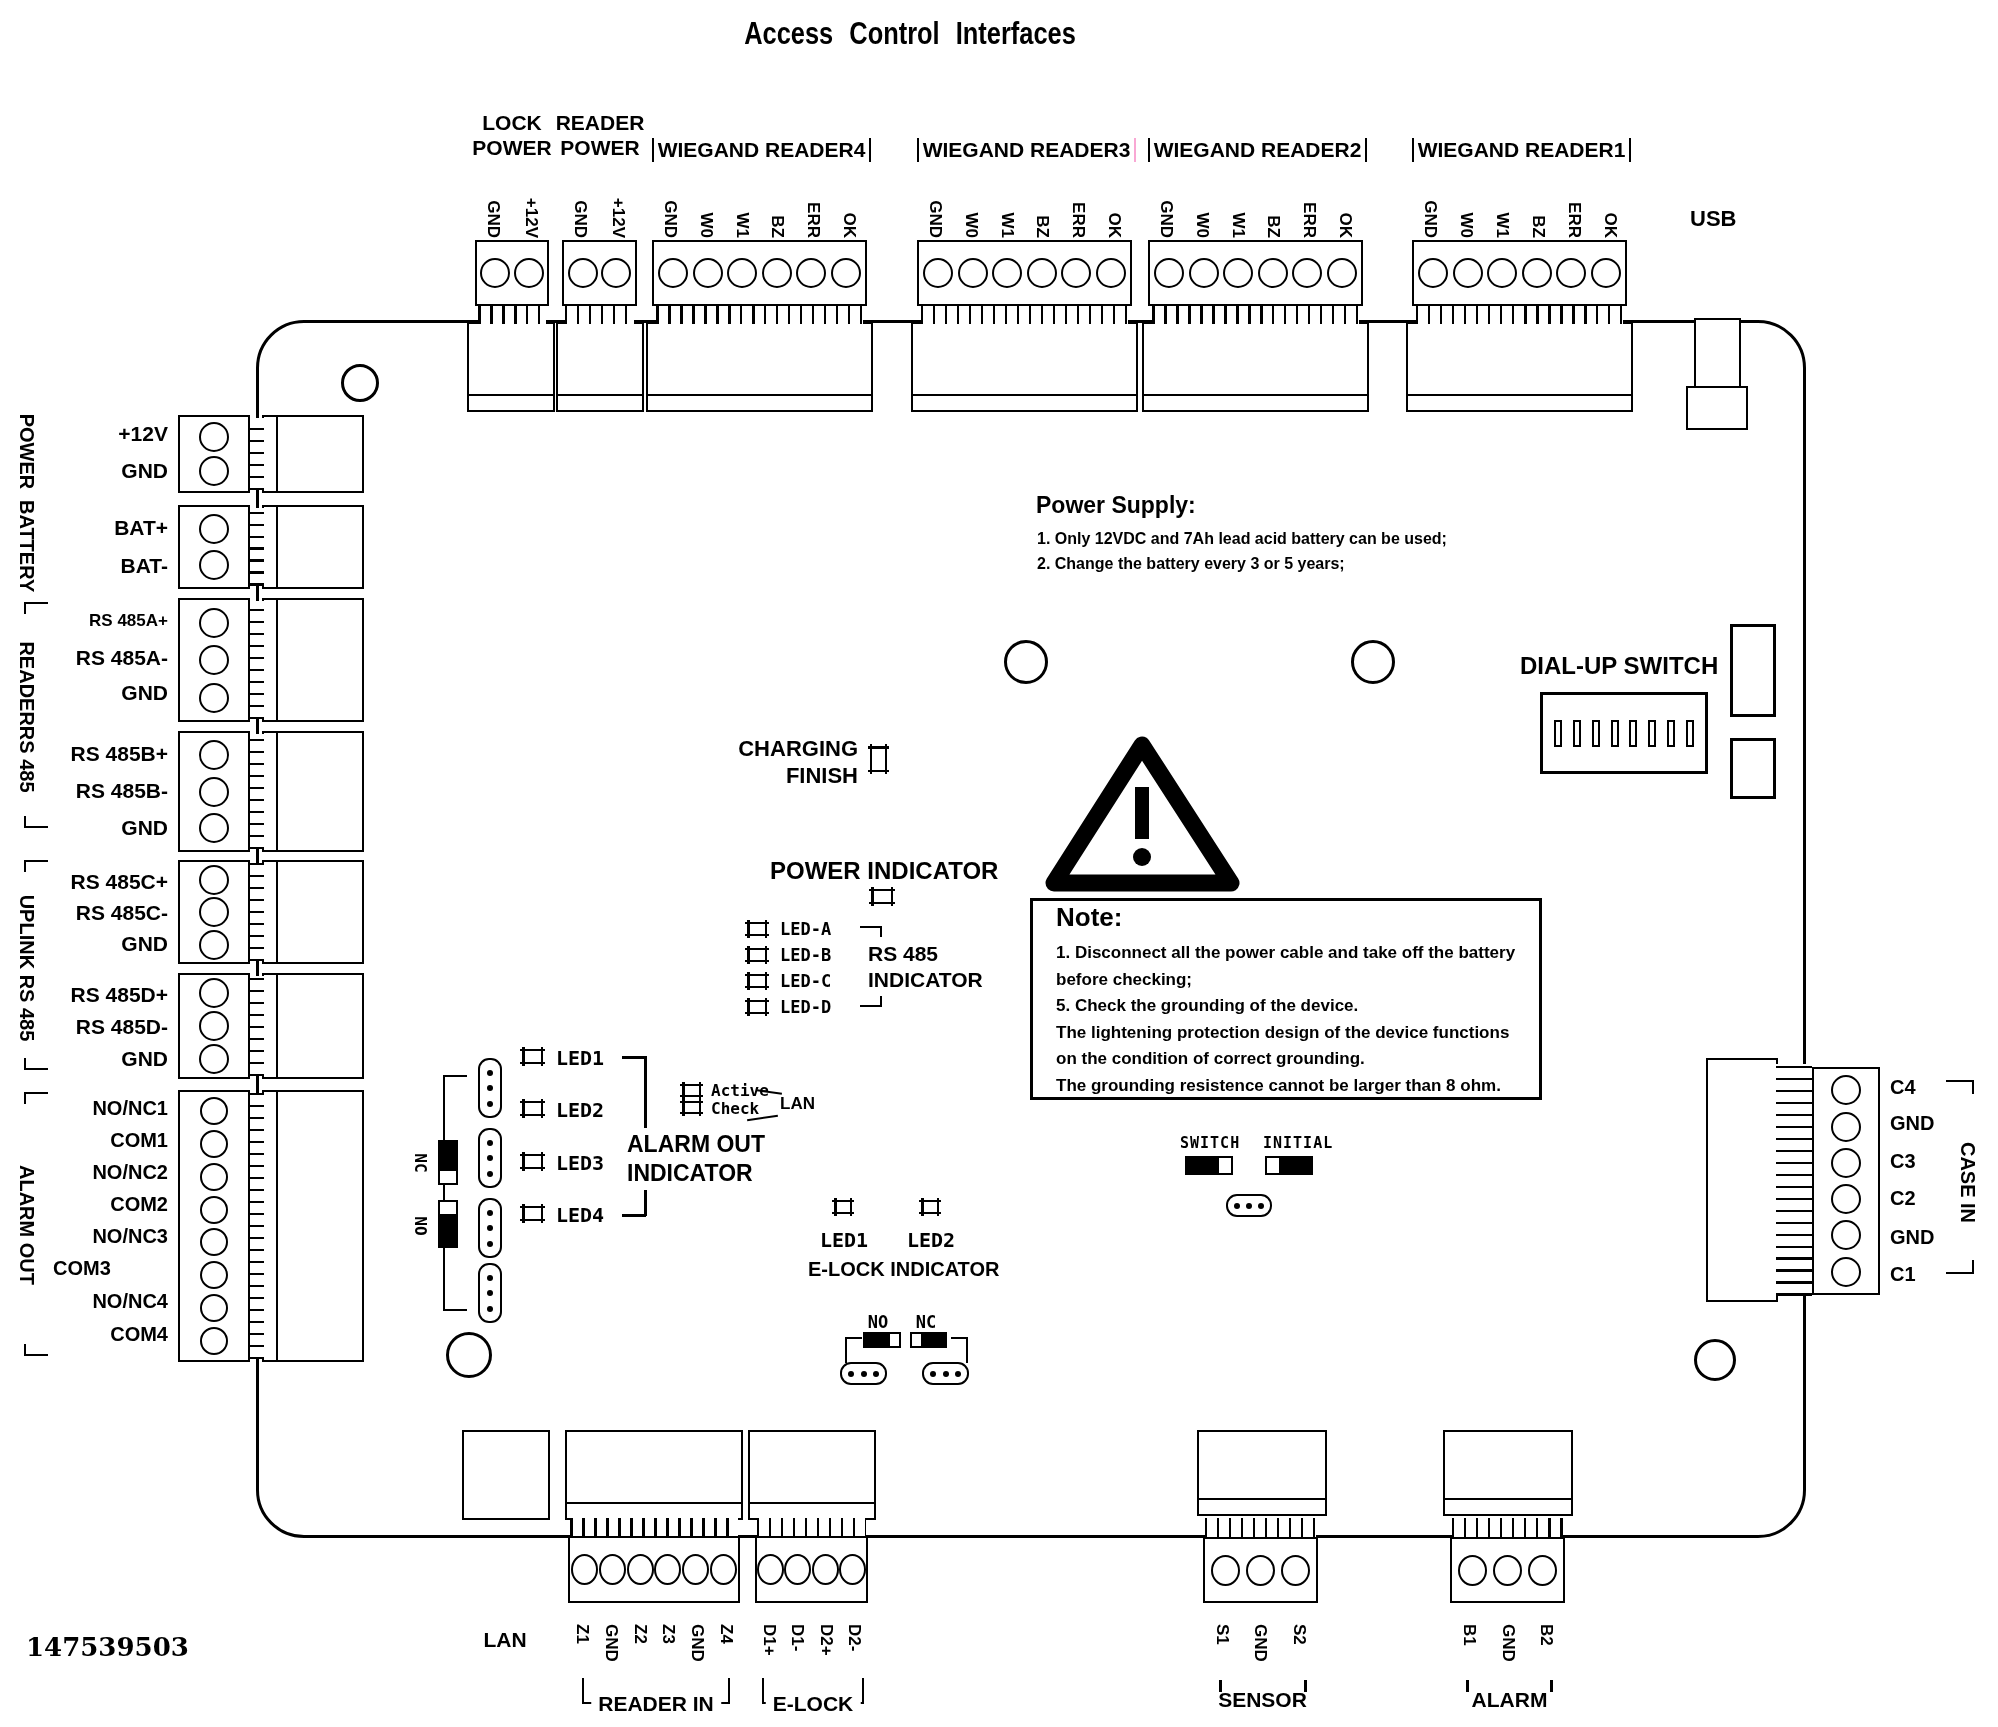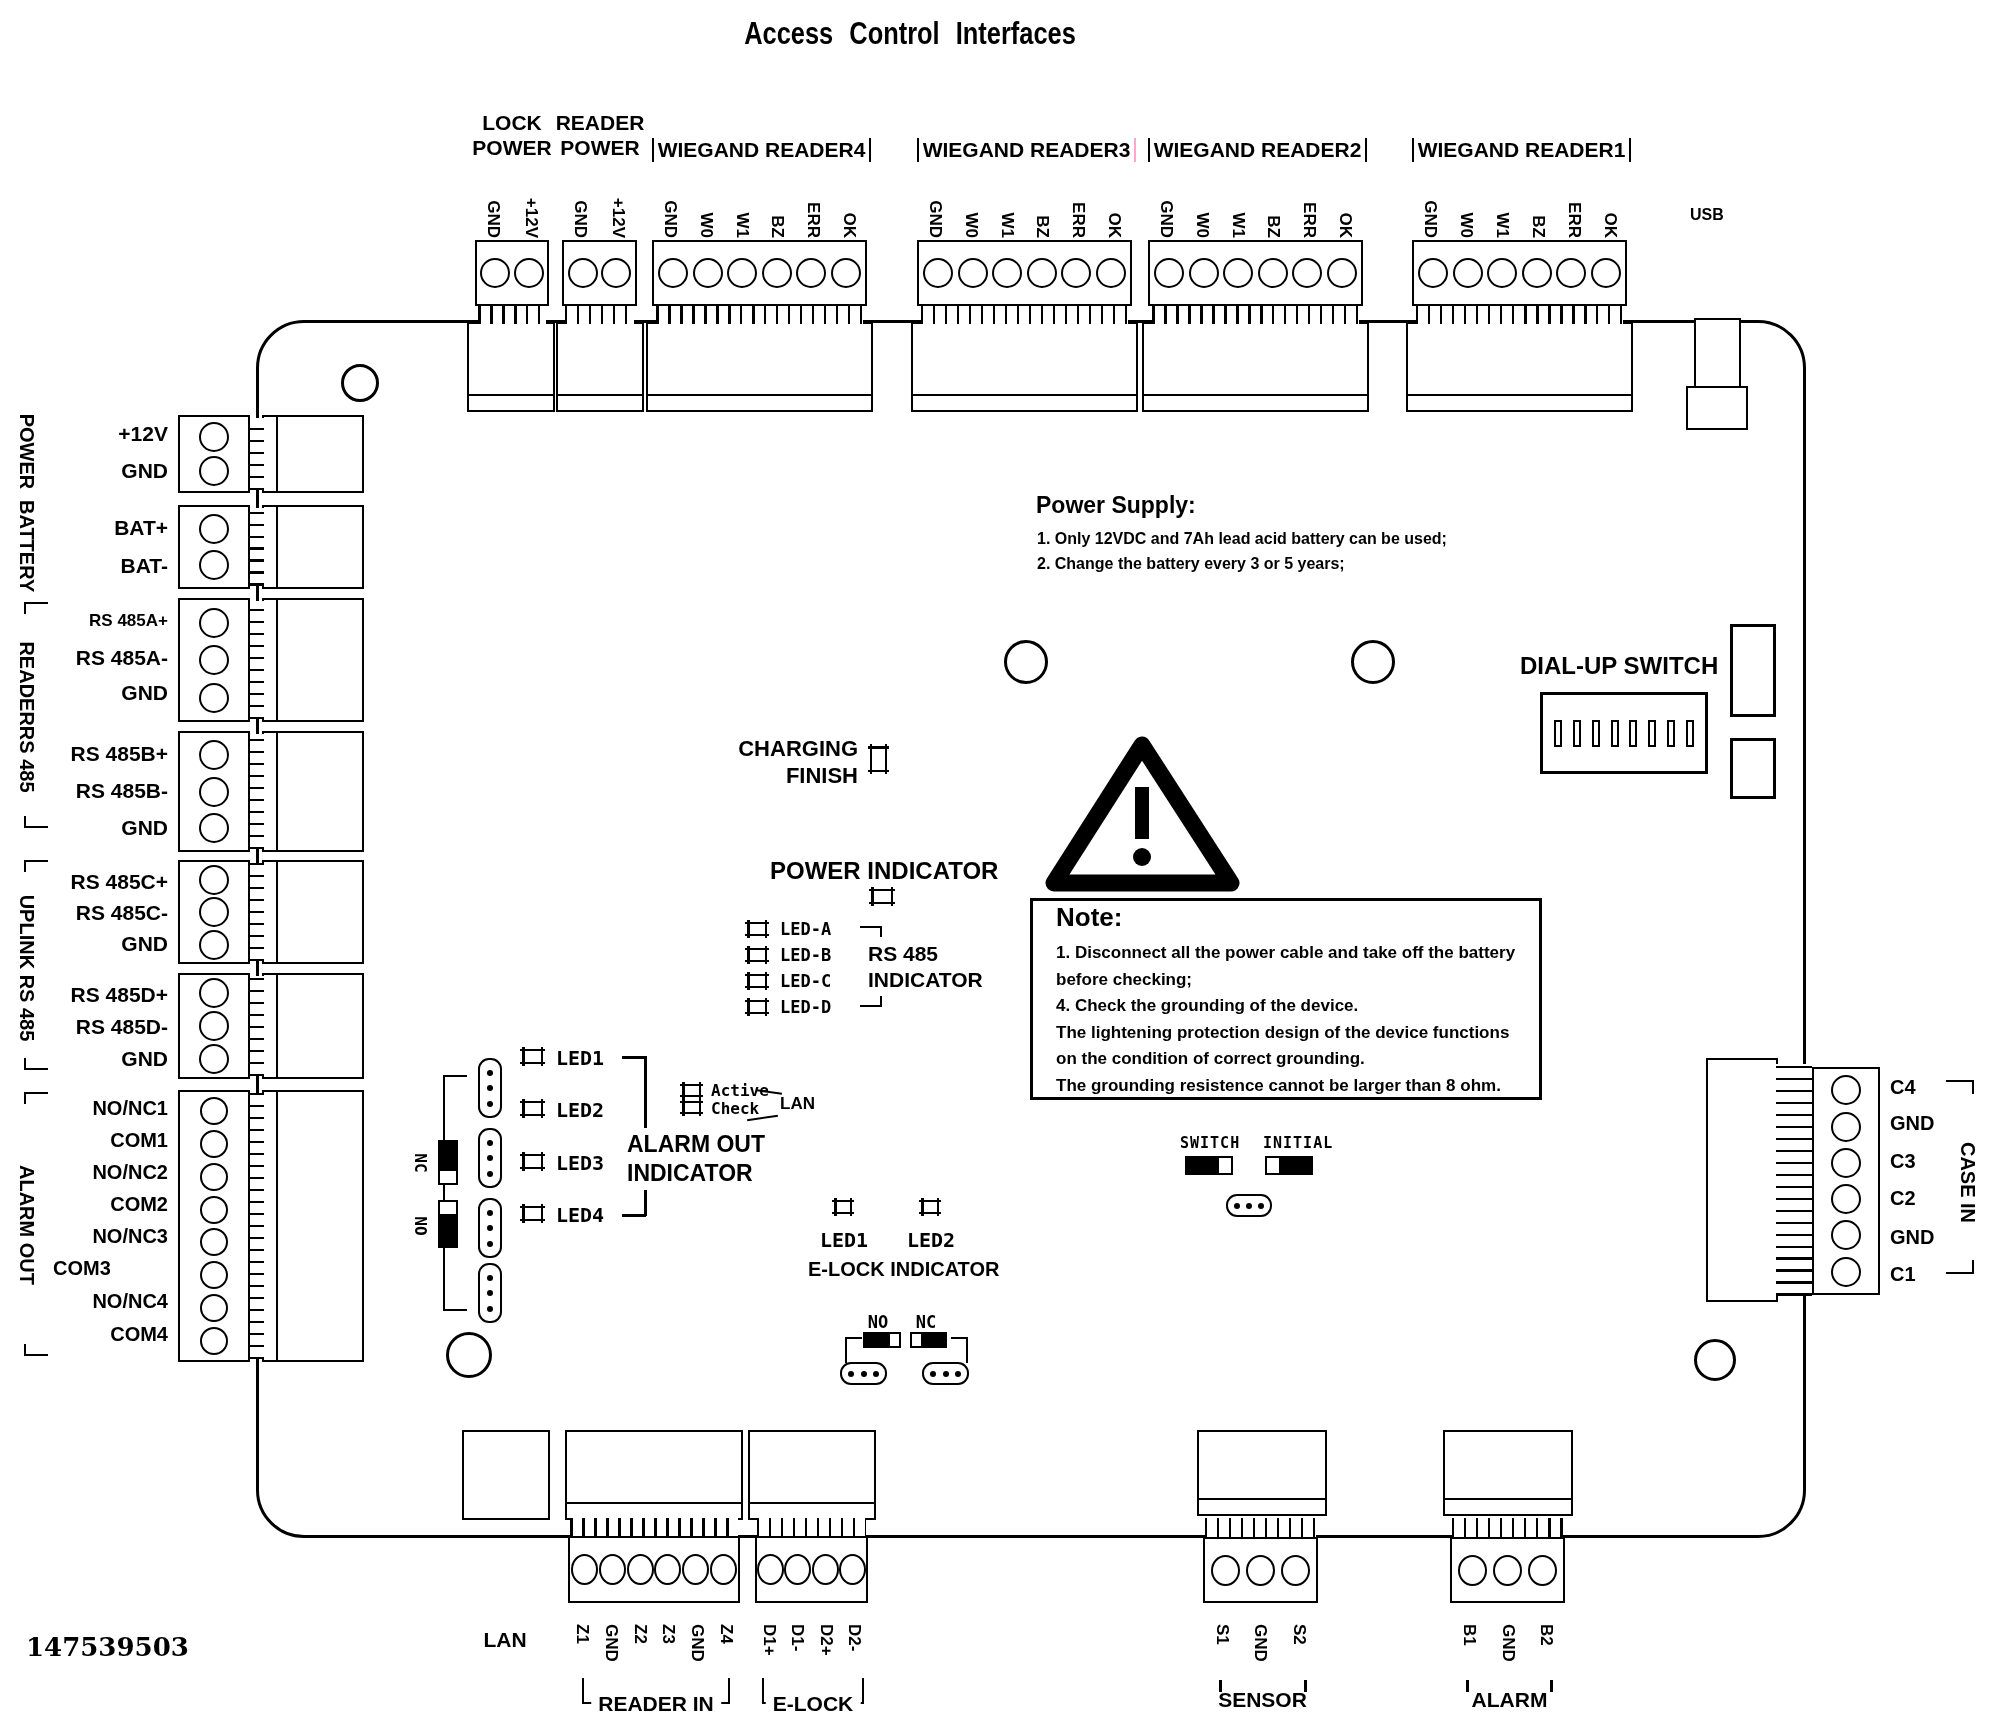--- a/index.html
+++ b/index.html
@@ -76,21 +76,21 @@
       <div>POWER</div>
   </div>
   <div class="lbl ctr" style="left:550px;top:110px;width:100px;font-size:21px;line-height:25px">
     <div>READER</div>
       <div>POWER</div>
   </div>
   <div class="lbl ctr" style="left:652px;top:138px;width:215px;font-size:21px;border-left:2px solid #000;border-right:2px solid #000">WIEGAND READER4</div>
   <div class="lbl ctr" style="left:917px;top:138px;width:215px;font-size:21px;border-left:2px solid #000;border-right:2px solid #f9a8d4">WIEGAND READER3</div>
   <div class="lbl ctr" style="left:1148px;top:138px;width:215px;font-size:21px;border-left:2px solid #000;border-right:2px solid #000">WIEGAND READER2</div>
   <div class="lbl ctr" style="left:1412px;top:138px;width:215px;font-size:21px;border-left:2px solid #000;border-right:2px solid #000">WIEGAND READER1</div>
-  <div class="lbl" style="left:1690px;top:206px;font-size:16px">USB</div>
+  <div class="lbl" style="left:1690px;top:206px;font-size:22px">USB</div>
 
   <div class="vl" style="left:503px;top:150px;width:88px;text-align:right;font-size:17px">GND</div>
   <div class="vl" style="left:541px;top:150px;width:88px;text-align:right;font-size:17px">+12V</div>
   <div class="vl" style="left:590px;top:150px;width:88px;text-align:right;font-size:17px">GND</div>
   <div class="vl" style="left:628px;top:150px;width:88px;text-align:right;font-size:17px">+12V</div>
 
   <div class="vl" style="left:680px;top:150px;width:88px;text-align:right;font-size:17px">GND</div>
   <div class="vl" style="left:716px;top:150px;width:88px;text-align:right;font-size:17px">W0</div>
   <div class="vl" style="left:752px;top:150px;width:88px;text-align:right;font-size:17px">W1</div>
   <div class="vl" style="left:787px;top:150px;width:88px;text-align:right;font-size:17px">BZ</div>
@@ -441,21 +441,21 @@
     <path d="M97 10 L186 148 L9 148 Z" fill="#fff" stroke="#000" stroke-width="17" stroke-linejoin="round"></path>
     <rect x="90" y="52" width="14" height="52" fill="#000"></rect>
     <circle cx="97" cy="122" r="9" fill="#000"></circle>
   </svg>
 
   <div class="notebox" style="left:1030px;top:898px;width:512px;height:202px"></div>
   <div class="lbl" style="left:1056px;top:902px;font-size:26px">Note:</div>
   <div class="lbl" style="left:1056px;top:940px;font-size:17px;line-height:26.5px;font-weight:bold">
     <div>1. Disconnect all the power cable and take off the battery</div>
     <div>before checking;</div>
-    <div>4. Check the grounding of the device.</div>
+    <div>5. Check the grounding of the device.</div>
     <div>The lightening protection design of the device functions</div>
     <div>on the condition of correct grounding.</div>
     <div>The grounding resistence cannot be larger than 8 ohm.</div>
   </div>
 
   <div class="ledh" style="left:832px;top:1200px;width:22px;height:14px"></div>
   <div class="ledh" style="left:919px;top:1200px;width:22px;height:14px"></div>
   <div class="lbl mono" style="left:820px;top:1228px;font-size:20px">LED1</div>
   <div class="lbl mono" style="left:907px;top:1228px;font-size:20px">LED2</div>
   <div class="lbl" style="left:808px;top:1258px;font-size:20px">E-LOCK INDICATOR</div>

